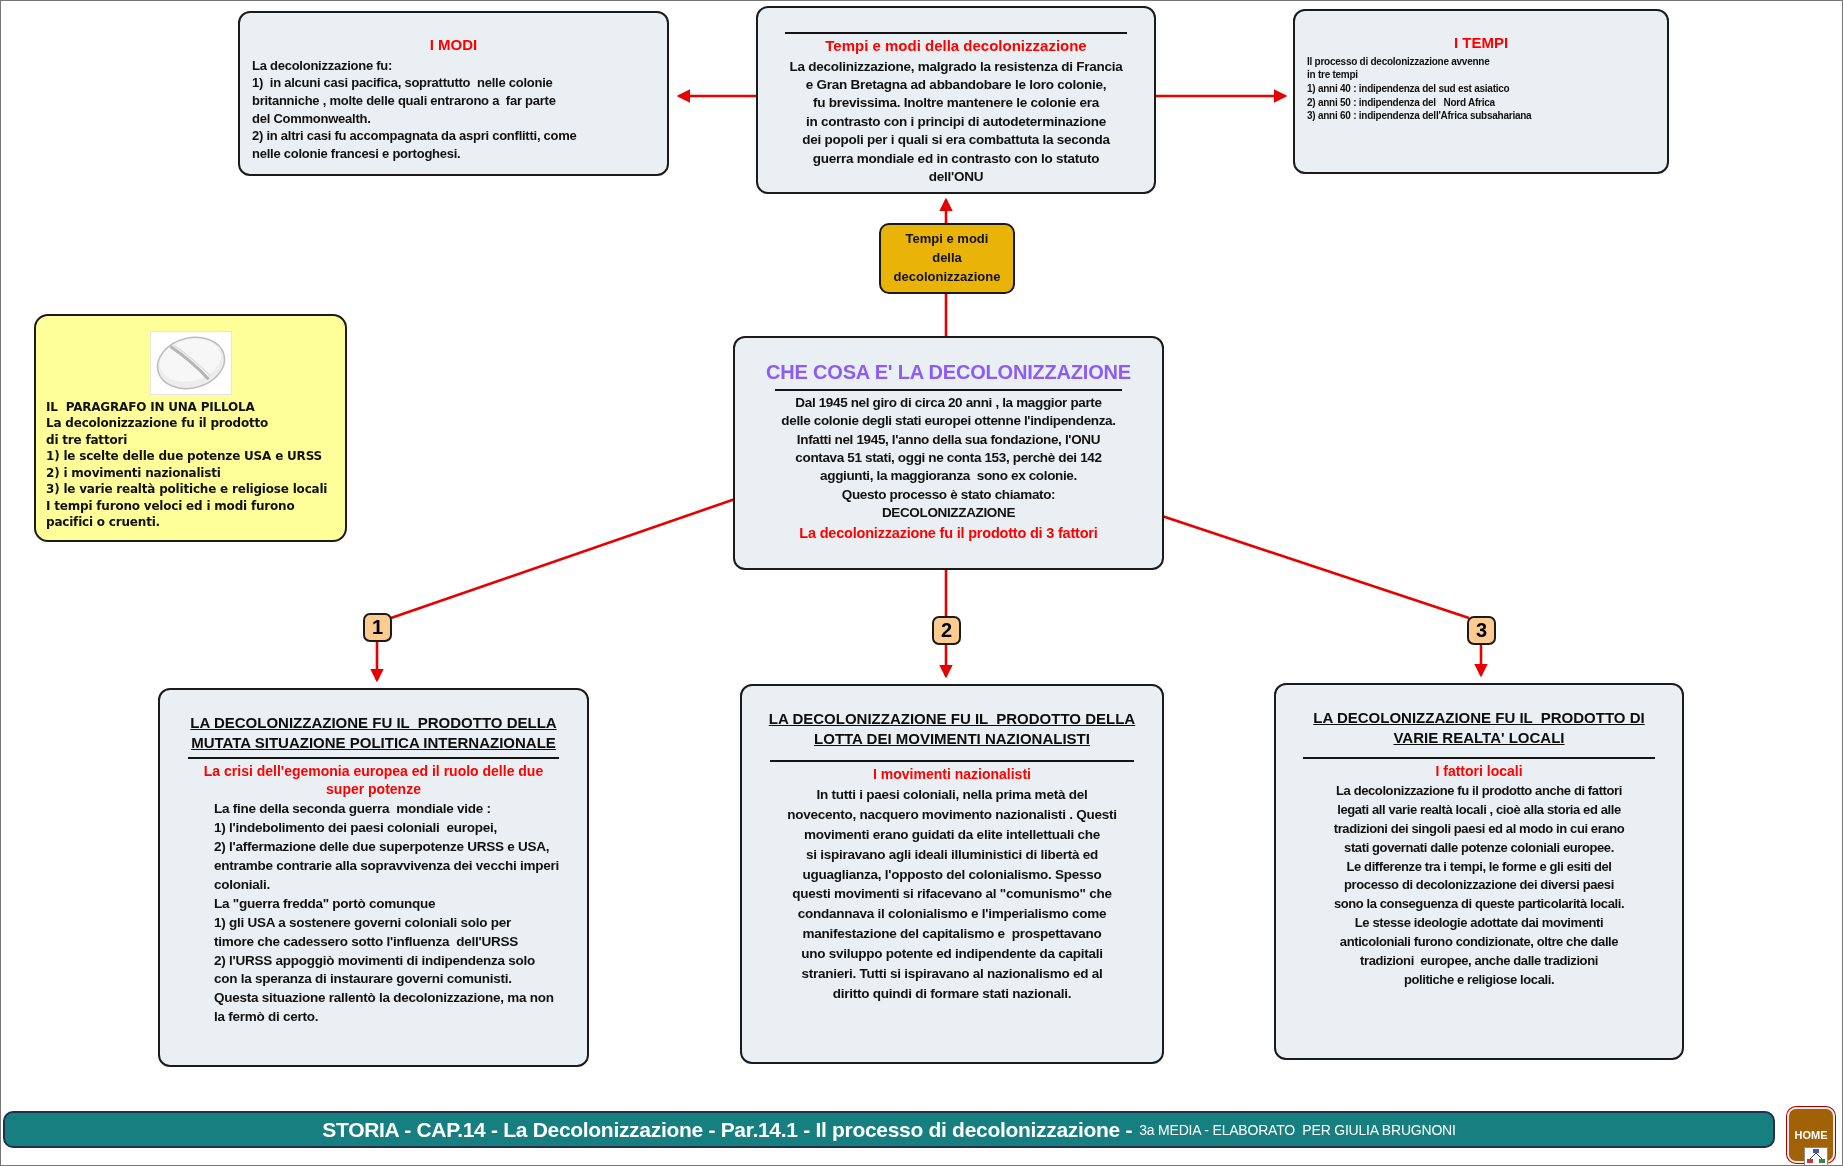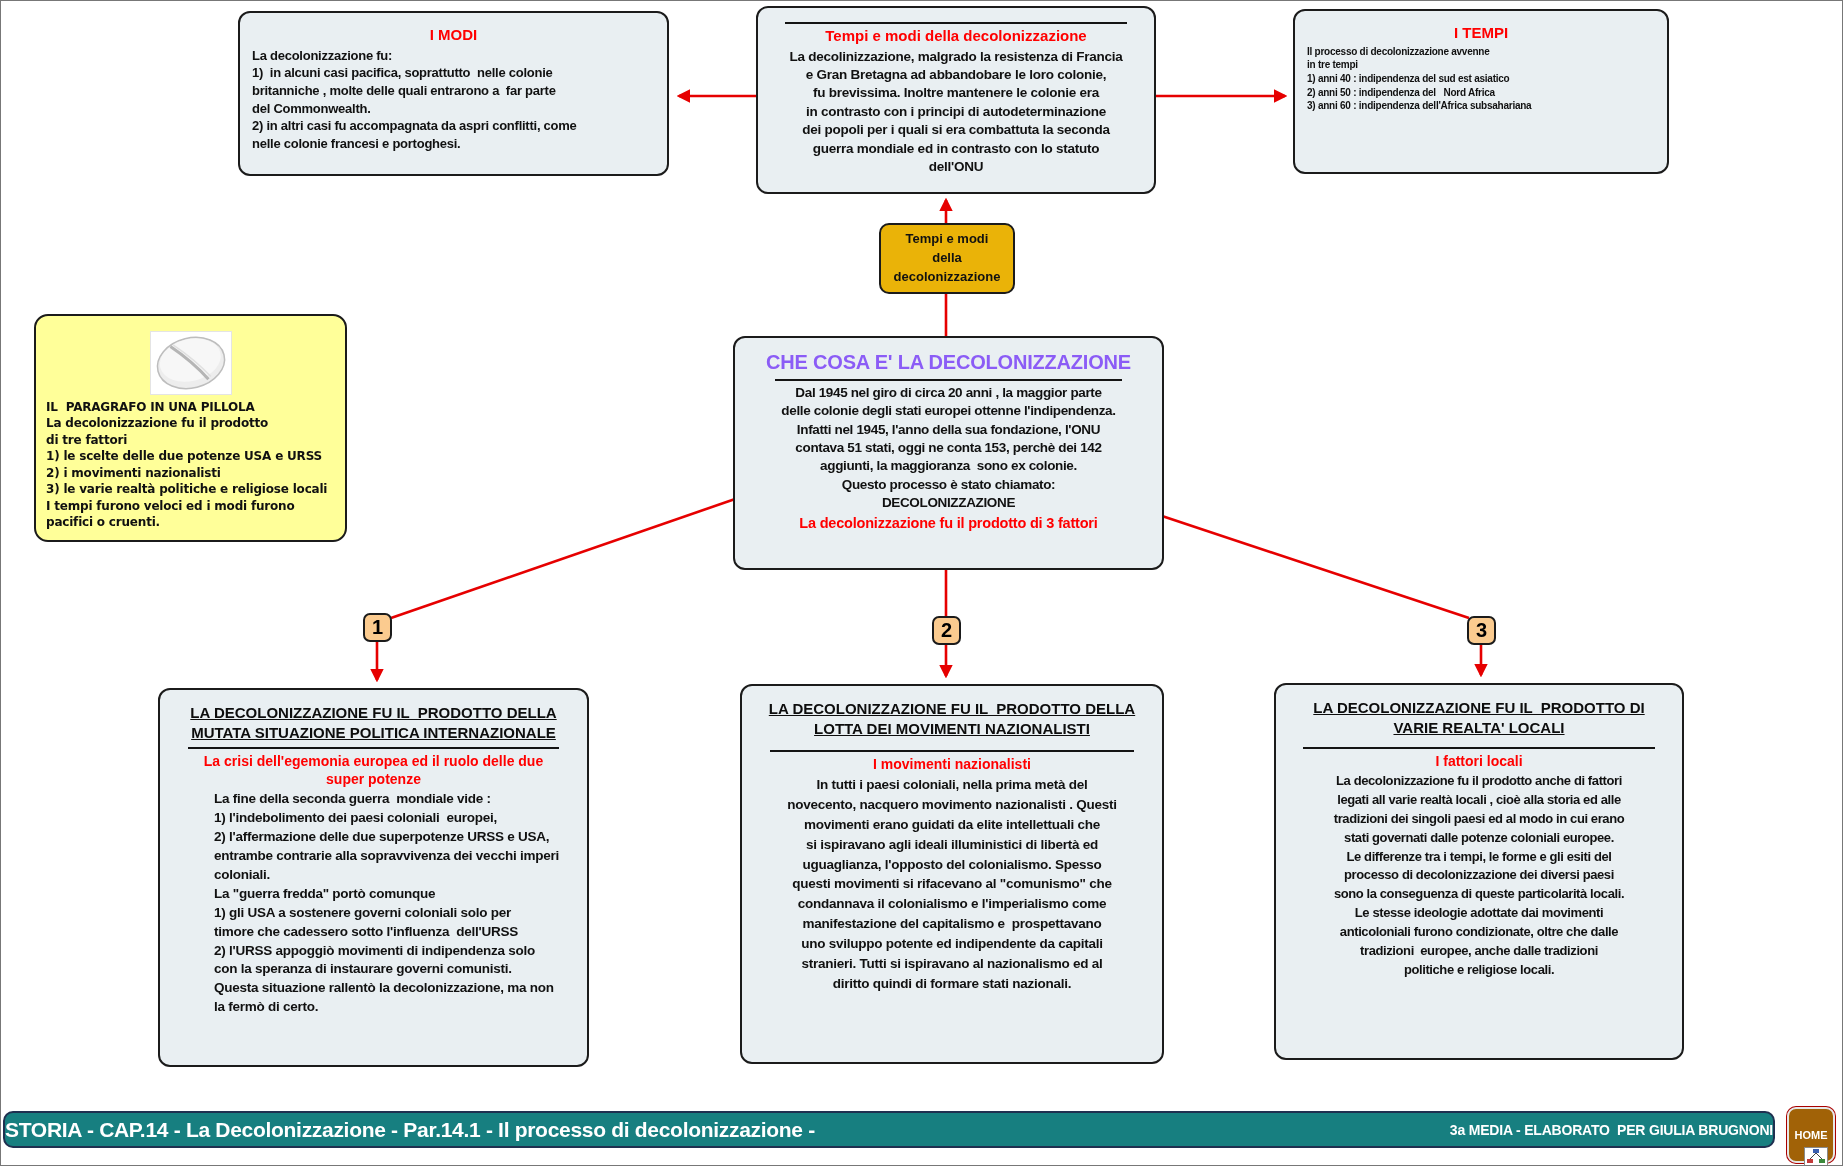--- a/index.html
+++ b/index.html
@@ -5,21 +5,21 @@
   html,body{margin:0;padding:0;background:#fff;}
   #canvas{
     position:relative;width:1843px;height:1166px;background:#ffffff;
     font-family:"Liberation Sans",sans-serif;overflow:hidden;
     border:1px solid #777;box-sizing:border-box;
   }
   #wires{position:absolute;left:0;top:0;width:1843px;height:1166px;z-index:1;}
   .node{
     position:absolute;box-sizing:border-box;z-index:2;
     background:#E9EFF2;border:2px solid #1b1b1b;border-radius:12px;
-    padding:13px 12px;font-weight:700;color:#111;text-align:center;
+    padding:23px 12px;font-weight:700;color:#111;text-align:center;
   }
   .yellow{background:#FFFF99;border-radius:14px;}
   .orange{background:#eab308;border-radius:10px;}
   .badge{
     position:absolute;box-sizing:border-box;z-index:3;
     width:29px;height:29px;background:#FBCB8F;border:2px solid #1b1b1b;border-radius:7px;
     font-weight:700;font-size:20px;line-height:25px;text-align:center;color:#000;
   }
   .rtitle{color:#FF0000;font-size:15px;line-height:1.25;white-space:pre-wrap;}
   .ktitle{color:#0d0d0d;font-size:15px;line-height:1.3;white-space:pre-wrap;text-decoration:underline;}
@@ -30,24 +30,24 @@
   .cosa-title{color:#8b5cf6;font-size:20px;letter-spacing:-0.2px;}
   .cosa-note{color:#FF0000;font-size:14.5px;letter-spacing:-0.2px;margin-top:2px;}
   .pillbody{
     font-family:"DejaVu Sans",sans-serif;font-size:12px;line-height:1.37;
     letter-spacing:-0.2px;text-align:left;white-space:pre-wrap;font-weight:700;margin-top:4px;
   }
   .pillimg{display:block;margin:0 auto;background:#fff;border:1px solid #e4e4e4;}
   .footer{
     position:absolute;left:2px;top:1110px;width:1772px;height:37px;z-index:2;
     background:#177F80;border:2px solid #1F3050;border-radius:10px;box-sizing:border-box;
-    display:flex;align-items:center;justify-content:space-between;color:#fff;
+    display:flex;align-items:center;justify-content:center;color:#fff;
   }
   .footer .big{font-size:21px;font-weight:700;letter-spacing:-0.3px;white-space:pre;}
-  .footer .small{font-size:14px;font-weight:700;margin-left:7px;letter-spacing:-0.2px;white-space:pre;}
+  .footer .small{font-size:14px;font-weight:400;margin-left:7px;letter-spacing:-0.2px;white-space:pre;}
   .home{
     position:absolute;left:1786px;top:1106px;width:48px;height:56px;z-index:4;
     background:#a16207;border:2px solid #e8e8e8;border-radius:9px;box-sizing:border-box;
     display:flex;align-items:center;justify-content:center;cursor:pointer;
     color:#fff;font-size:11px;font-weight:700;box-shadow:0 0 0 1px #a00;
   }
   .cmapicon{position:absolute;left:1803px;top:1146px;z-index:5;cursor:pointer;}
 </style>
 </head>
 <body>

